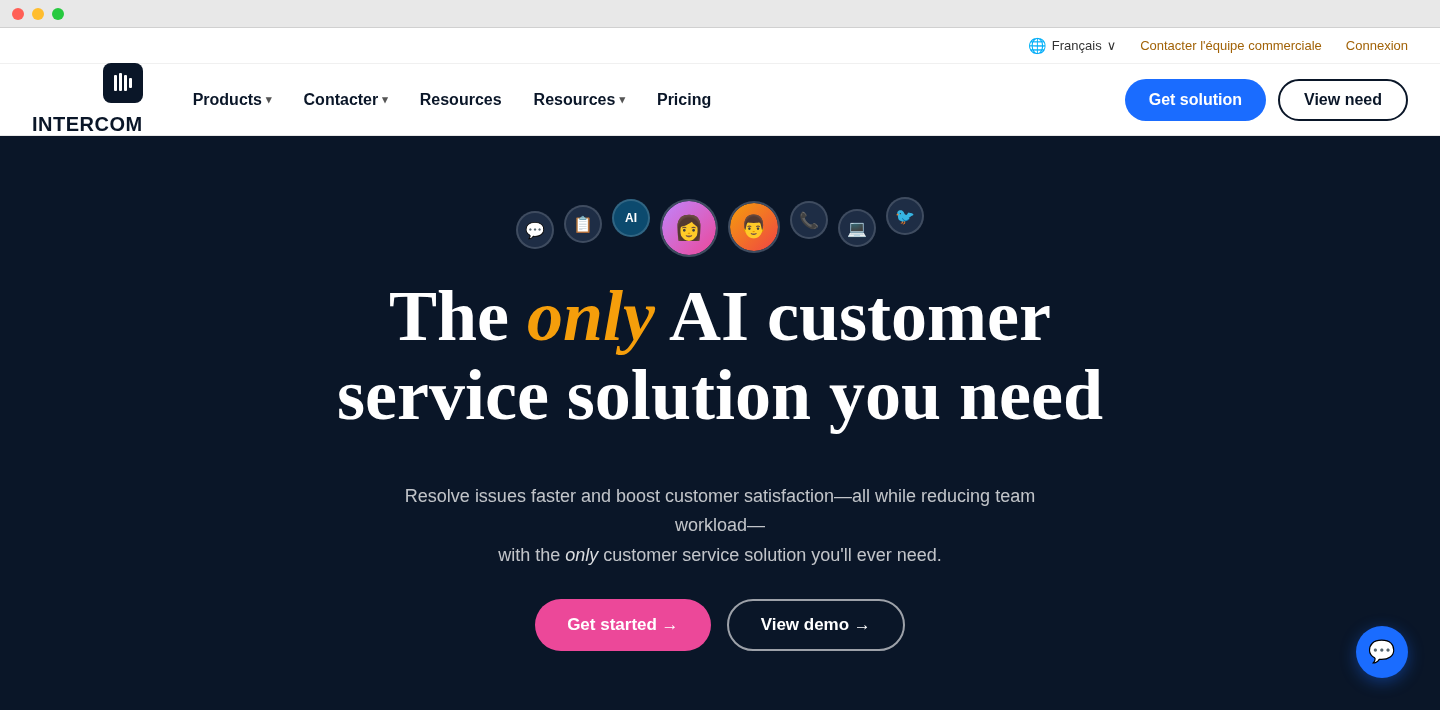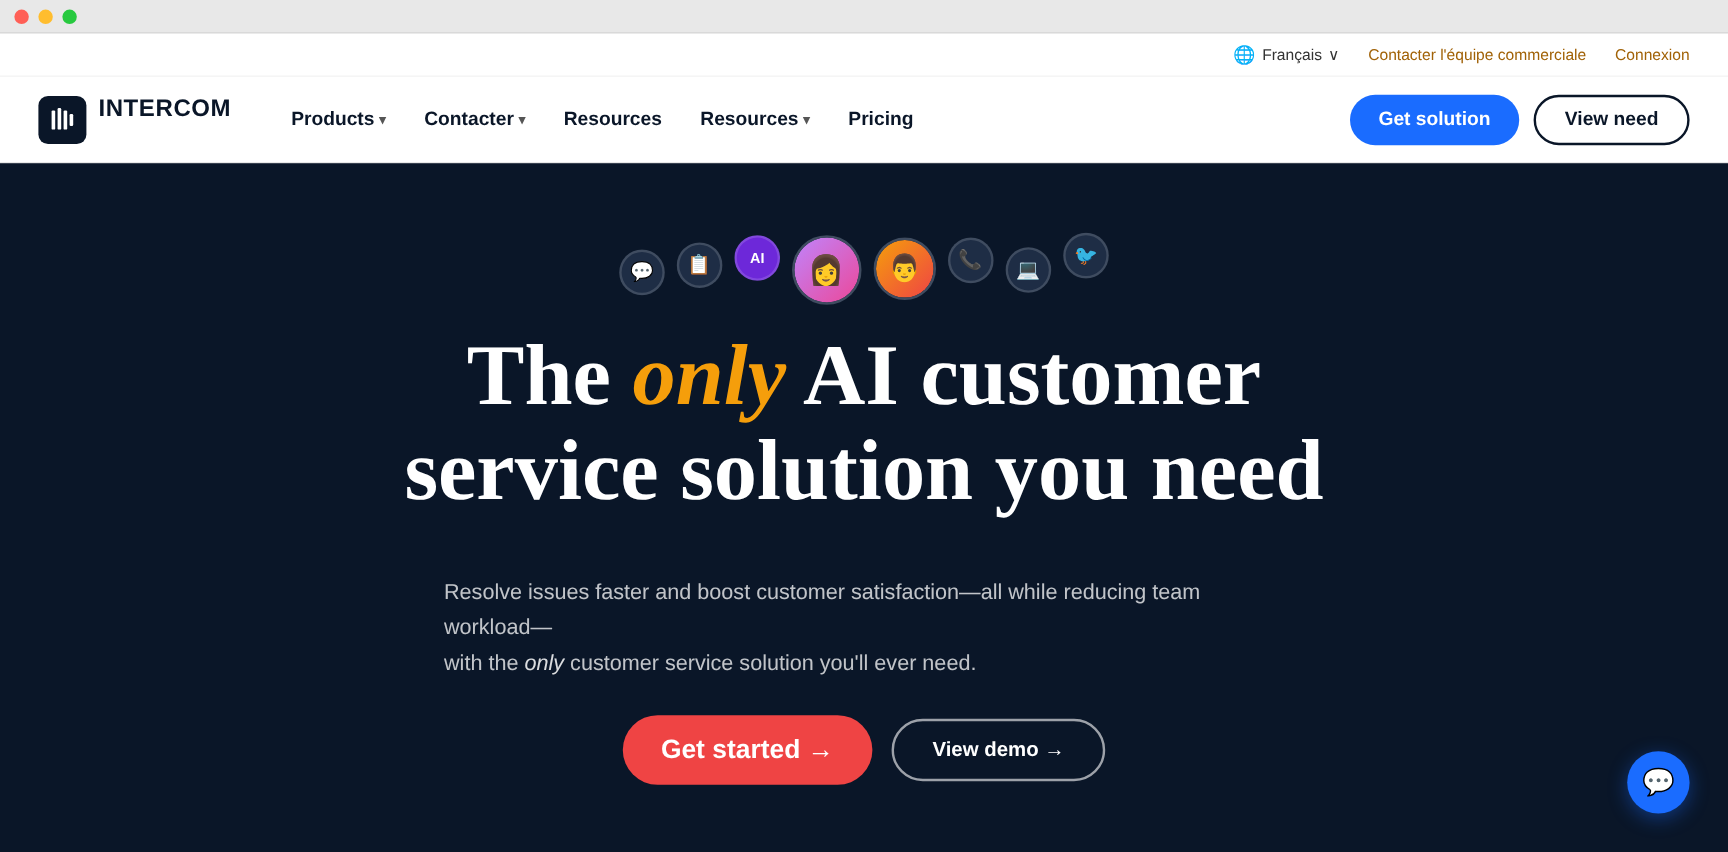--- a/index.html
+++ b/index.html
@@ -53,23 +53,24 @@
       background: #fff;
       height: 72px;
       display: flex;
       align-items: center;
       padding: 0 32px;
       border-bottom: 1px solid #e8e8e8;
       gap: 0;
     }
     .logo {
       display: flex;
-      align-items: flex-start;
+      align-items: flex-end;
       gap: 10px;
       margin-right: 36px;
+      flex-direction: column;
     }
     .logo-icon {
       width: 40px;
       height: 40px;
       background: #0a1628;
       border-radius: 8px;
       display: flex;
       align-items: center;
       justify-content: center;
     }
@@ -164,21 +165,21 @@
     .float-bubble.small {
       width: 38px;
       height: 38px;
       font-size: 16px;
     }
     .float-bubble.avatar {
       padding: 0;
       overflow: hidden;
     }
     .float-bubble.ai-badge {
-      background: #6d28d9;
+      background: #0c4a6e;
       font-size: 12px;
       font-weight: 700;
       color: #fff;
       width: 38px;
       height: 38px;
     }
 
     
     .hero-title {
       text-align: center;
@@ -188,40 +189,41 @@
       line-height: 1.1;
       max-width: 900px;
       margin-bottom: 46px;
       font-family: Georgia, 'Times New Roman', serif;
     }
     .hero-title .only {
       color: #f59e0b;
       font-style: italic;
     }
     .hero-subtitle {
+      text-align: center;
       font-size: 18px;
       color: rgba(255,255,255,0.75);
       max-width: 700px;
       line-height: 1.65;
       margin-bottom: 28px;
     }
     .hero-subtitle em { font-style: italic; color: rgba(255,255,255,0.85); }
 
     .hero-actions {
       display: flex;
       gap: 16px;
       align-items: center;
     }
     .hero-btn-primary {
-      background: #ef4444;
+      background: #ec4899;
       color: #fff;
       border: none;
       border-radius: 30px;
       padding: 16px 32px;
-      font-size: 22px;
+      font-size: 17px;
       font-weight: 600;
       cursor: pointer;
       display: flex;
       align-items: center;
       gap: 8px;
     }
     .hero-btn-outline {
       background: transparent;
       color: #fff;
       border: 2px solid rgba(255,255,255,0.6);

